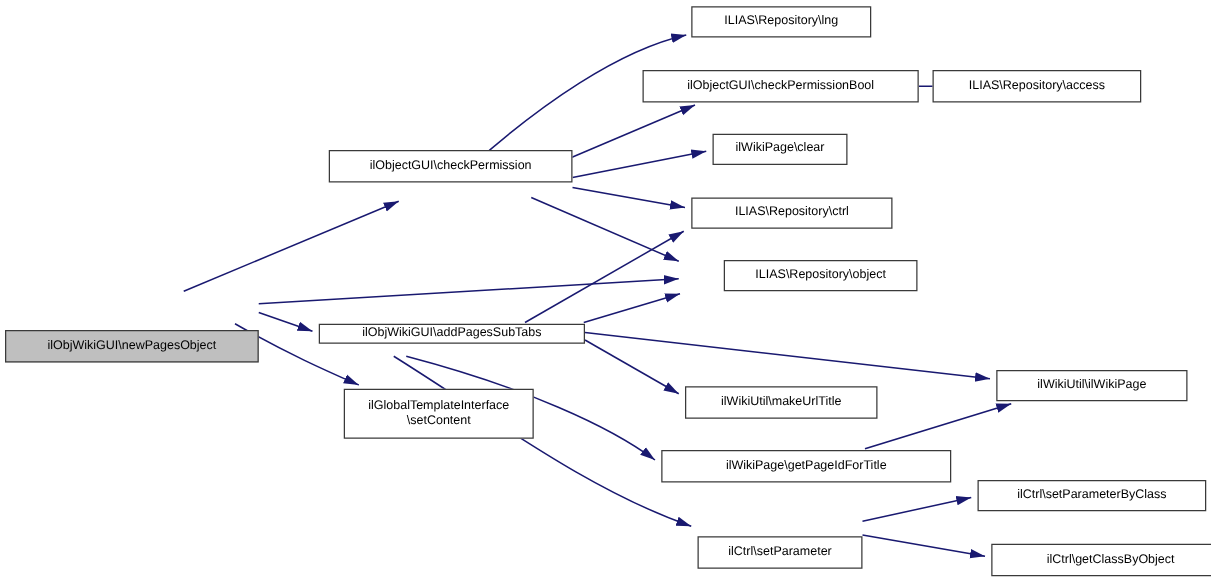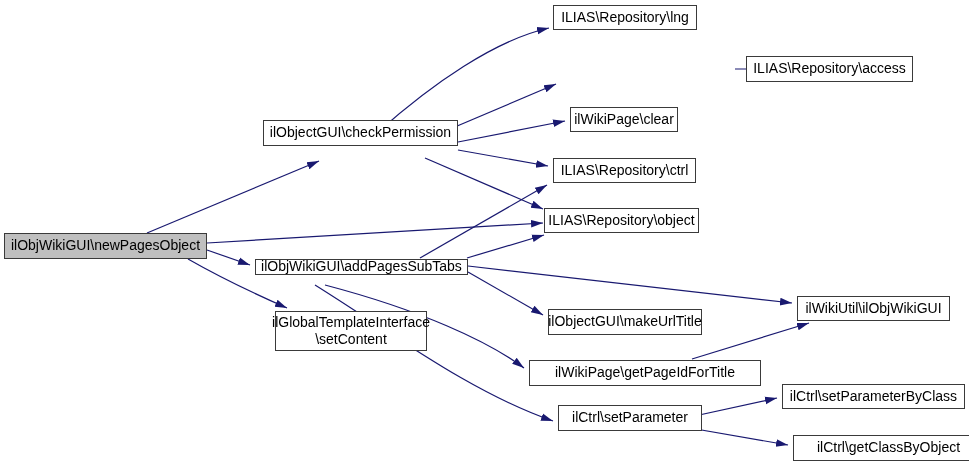--- a/index.html
+++ b/index.html
@@ -31,29 +31,30 @@
   .arrowhead { fill: var(--edge-color, #191970); }
   .node {
     position: absolute;
     display: flex;
     align-items: center;
     justify-content: center;
     flex-direction: column;
     background: var(--node-fill, #ffffff);
     border: 1.2px solid var(--node-border, #3a3a3a);
     color: #000000;
-    font-size: 14px;
+    font-size: 10px;
     line-height: 1.25;
     text-align: center;
     white-space: nowrap;
     cursor: pointer;
   }
   .node.root {
     background: var(--root-fill, #bfbfbf);
     cursor: default;
+    margin-top: 31px;
   }
 </style>
 </head>
 <body>
 
 <div class="canvas">
 
   <svg class="edges" viewBox="0 0 969 468" xmlns="http://www.w3.org/2000/svg">
     <defs>
       <marker id="arrow" viewBox="0 0 12 10" refX="12" refY="5" markerWidth="12" markerHeight="10" markerUnits="userSpaceOnUse" orient="auto">
@@ -86,59 +87,62 @@
   </div>
 
   <div class="node" style="left:263px;top:120px;width:195px;height:26px">
     <span>ilObjectGUI\checkPermission</span>
   </div>
 
   <div class="node" style="left:553px;top:5px;width:144px;height:25px">
     <span>ILIAS\Repository\lng</span>
   </div>
 
+  <div class="node" style="left:514px;top:56px;width:221px;height:26px">
+    <span>ilObjectGUI\checkPermissionBool</span>
+  </div>
 
   <div class="node" style="left:746px;top:56px;width:167px;height:26px">
     <span>ILIAS\Repository\access</span>
   </div>
 
   <div class="node" style="left:570px;top:107px;width:108px;height:25px">
     <span>ilWikiPage\clear</span>
   </div>
 
-  <div class="node" style="left:553px;top:158px;width:143px;height:25px">
+  <div class="node" style="left:553px;top:158px;width:161px;height:25px">
     <span>ILIAS\Repository\ctrl</span>
   </div>
 
-  <div class="node" style="left:544px;top:208px;width:155px;height:25px">
+  <div class="node" style="left:579px;top:208px;width:155px;height:25px">
     <span>ILIAS\Repository\object</span>
   </div>
 
   <div class="node" style="left:255px;top:259px;width:213px;height:16px">
     <span>ilObjWikiGUI\addPagesSubTabs</span>
   </div>
 
   <div class="node" style="left:275px;top:311px;width:152px;height:40px">
     <span>ilGlobalTemplateInterface</span>
     <span>\setContent</span>
   </div>
 
   <div class="node" style="left:548px;top:309px;width:154px;height:26px">
-    <span>ilObjectGUI\makeUrlTitle</span>
+    <span>ilWikiUtil\makeUrlTitle</span>
   </div>
 
   <div class="node" style="left:797px;top:296px;width:153px;height:25px">
-    <span>ilWikiUtil\ilObjWikiGUI</span>
+    <span>ilWikiUtil\ilWikiPage</span>
   </div>
 
   <div class="node" style="left:529px;top:360px;width:232px;height:26px">
     <span>ilWikiPage\getPageIdForTitle</span>
   </div>
 
-  <div class="node" style="left:558px;top:405px;width:144px;height:26px">
+  <div class="node" style="left:558px;top:429px;width:132px;height:26px">
     <span>ilCtrl\setParameter</span>
   </div>
 
   <div class="node" style="left:782px;top:384px;width:183px;height:25px">
     <span>ilCtrl\setParameterByClass</span>
   </div>
 
   <div class="node" style="left:793px;top:435px;width:191px;height:26px">
     <span>ilCtrl\getClassByObject</span>
   </div>

